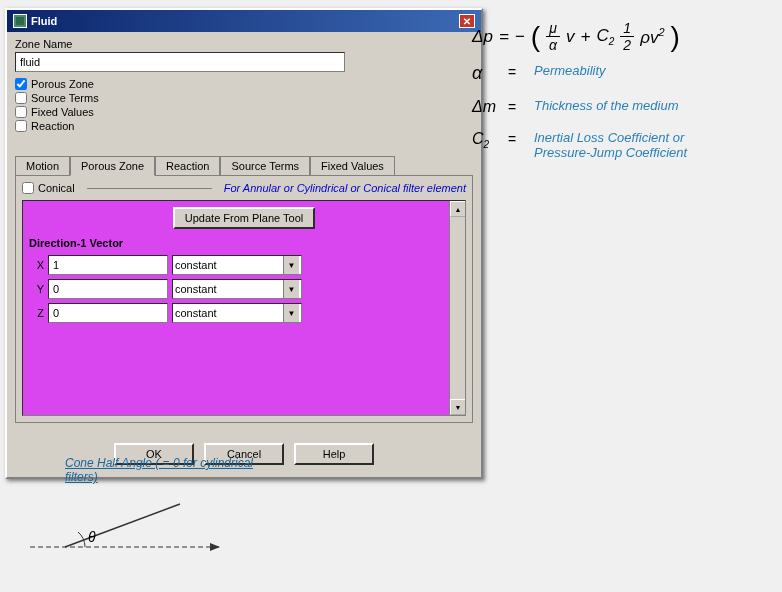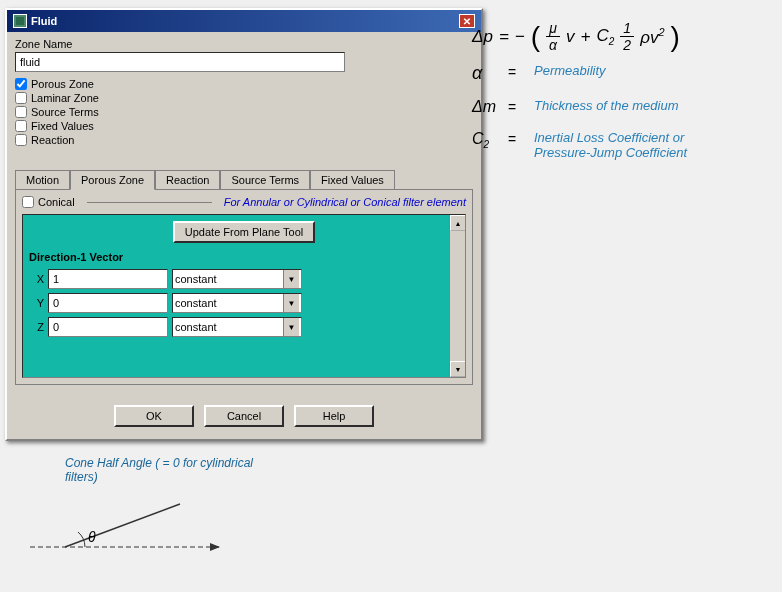--- a/index.html
+++ b/index.html
@@ -157,23 +157,23 @@
     }
 
     .conical-note {
       color: #0000cc;
       font-size: 11px;
       font-style: italic;
     }
 
     
     .scroll-area {
-      background: #14b8a6;
+      background: #d946ef;
       border: 1px inset #808080;
-      height: 164px;
+      height: 216px;
       overflow: hidden;
       position: relative;
     }
 
     .scroll-content {
       padding: 6px;
     }
 
     .update-btn-row {
       text-align: center;
@@ -363,24 +363,20 @@
   <div class="dialog-body">
     
     <div class="zone-name-label">Zone Name</div>
     <input class="zone-name-input" type="text" value="fluid" style="">
 
     
     <div class="checkboxes">
       <label class="checkbox-item">
         <input type="checkbox" checked="" style=""> 
           <span>Porous Zone</span>
-      </label>
-      <label class="checkbox-item">
-        <input type="checkbox" style=""> 
-          <span>Laminar Zone</span>
       </label>
       <label class="checkbox-item">
         <input type="checkbox" style=""> 
           <span>Source Terms</span>
       </label>
       <label class="checkbox-item">
         <input type="checkbox" style=""> 
           <span>Fixed Values</span>
       </label>
       <label class="checkbox-item">
@@ -504,21 +500,21 @@
     <span class="legend-symbol" style="font-size:16px;"><em>C</em><sub style="font-size:10px;">2</sub></span>
     <span class="legend-eq">=</span>
     <div>
       <span class="legend-desc">Inertial Loss Coefficient or</span><br>
       <span class="legend-desc">Pressure-Jump Coefficient</span>
     </div>
   </div>
 </div>
 
 <div class="diagram-area">
-  <div style="color:#1a6699; font-size:12px; font-style:italic; margin-bottom:8px; margin-left:55px; white-space:pre-line;">Cone Half Angle ( = 0 for cylindrical
+  <div style="color:#1a6699; font-size:12px; font-style:italic; margin-bottom:8px; margin-left:55px; white-space:pre-line;text-decoration:underline;">Cone Half Angle ( = 0 for cylindrical
 filters)</div>
 
   <svg class="diagram-svg" width="220" height="80">
 
     <line x1="20" y1="55" x2="210" y2="55" stroke="#333" stroke-width="1" stroke-dasharray="5,3"></line>
 
     <polygon points="210,55 200,51 200,59" fill="#333"></polygon>
 
     <line x1="55" y1="55" x2="170" y2="12" stroke="#333" stroke-width="1.5"></line>
 

